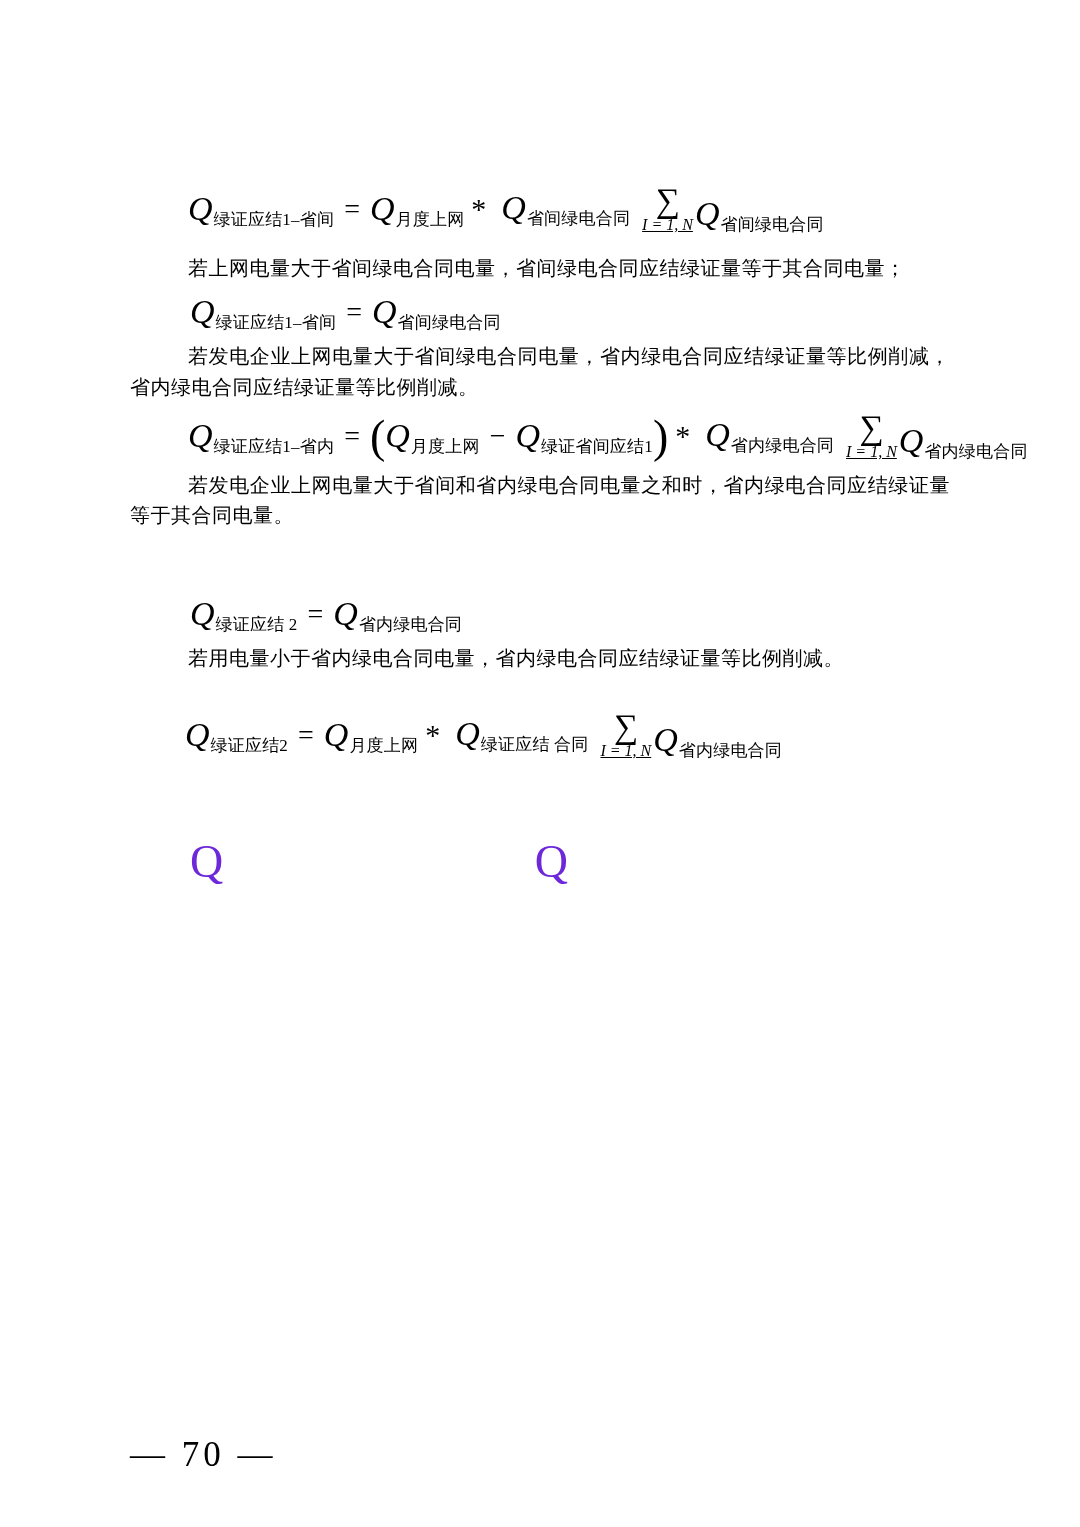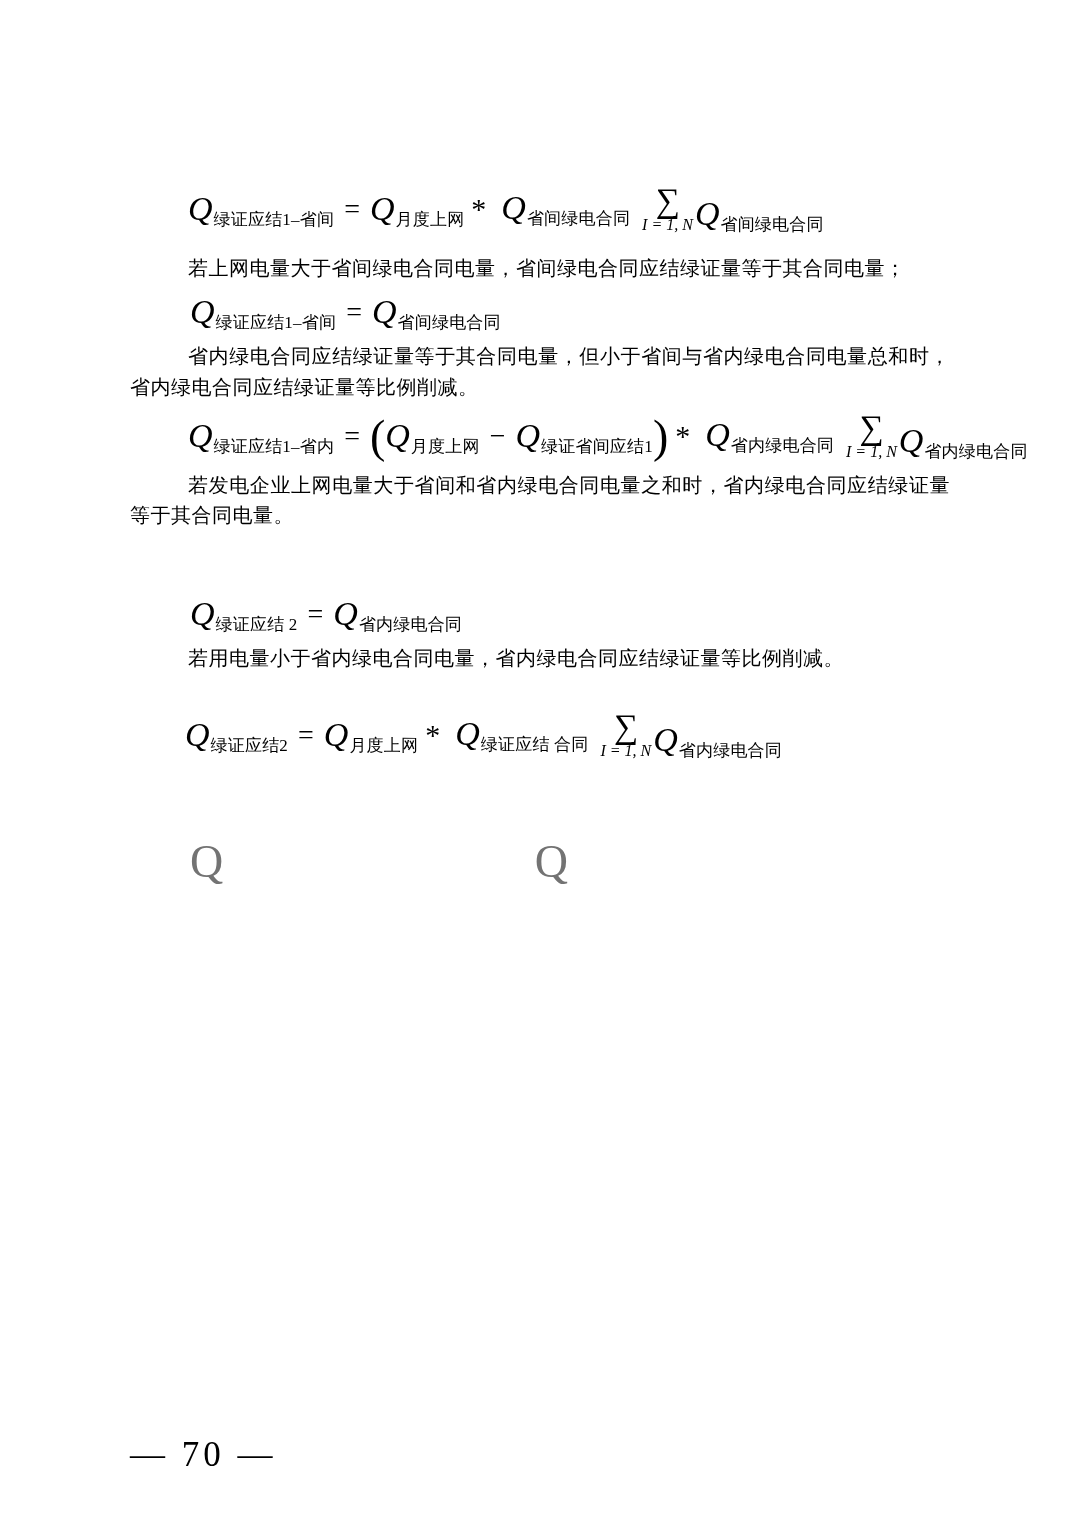--- a/index.html
+++ b/index.html
@@ -117,32 +117,33 @@
   }
   .sigma .sig {
     font-size: 34px;
     font-family: "Liberation Serif", "DejaVu Serif", serif;
     line-height: 0.85;
   }
   .sigma .lim {
     font-size: 16px;
     font-style: italic;
     margin-top: 1px;
+    text-decoration: underline;
   }
 
   .indentpx-1 { margin-left: 58px; }
   .indentpx-2 { margin-left: 60px; }
   .indentpx-3 { margin-left: 55px; }
 
   .ghost {
     position: absolute;
     left: 190px;
     top: 835px;
     font-size: 46px;
-    color: #737373;
+    color: #6d28d9;
     letter-spacing: 150px;
     font-family: "Liberation Serif", "DejaVu Serif", serif;
   }
 
   .page-number {
     position: absolute;
     left: 130px;
     top: 1435px;
     font-size: 35px;
     letter-spacing: 4px;
@@ -201,21 +202,21 @@
             <span class="sub">绿证应结1–省间</span>
         </span>
         <span class="op">=</span>
         <span class="var">
           <span class="Q">Q</span>
             <span class="sub">省间绿电合同</span>
         </span>
       </div>
     </div>
 
-    <p class="para indent">省内绿电合同应结绿证量等于其合同电量，但小于省间与省内绿电合同电量总和时，省内绿电合同应结绿证量等比例削减。</p>
+    <p class="para indent">若发电企业上网电量大于省间绿电合同电量，省内绿电合同应结绿证量等比例削减，省内绿电合同应结绿证量等比例削减。</p>
 
     <div class="formula indentpx-1">
       <div class="frow">
         <span class="var">
           <span class="Q">Q</span>
             <span class="sub">绿证应结1–省内</span>
         </span>
         <span class="op">=</span>
         <span class="paren">(</span>
         <span class="var">

